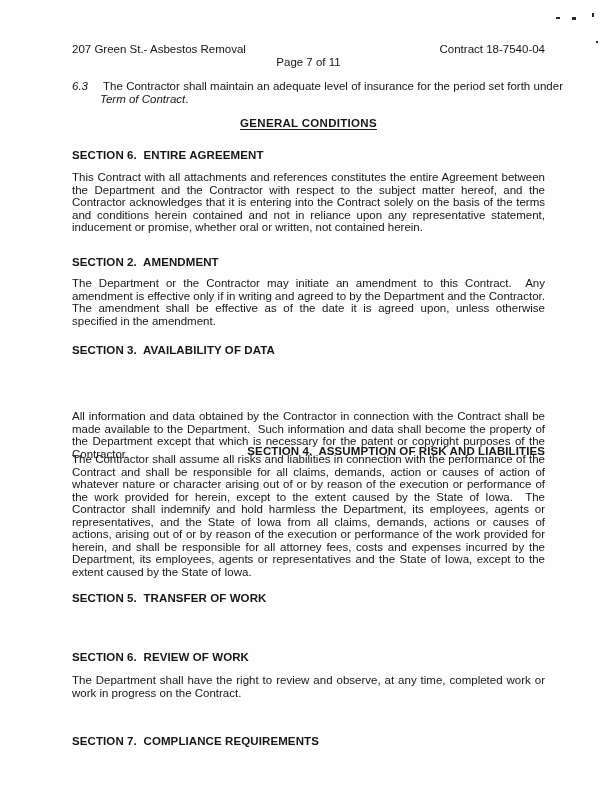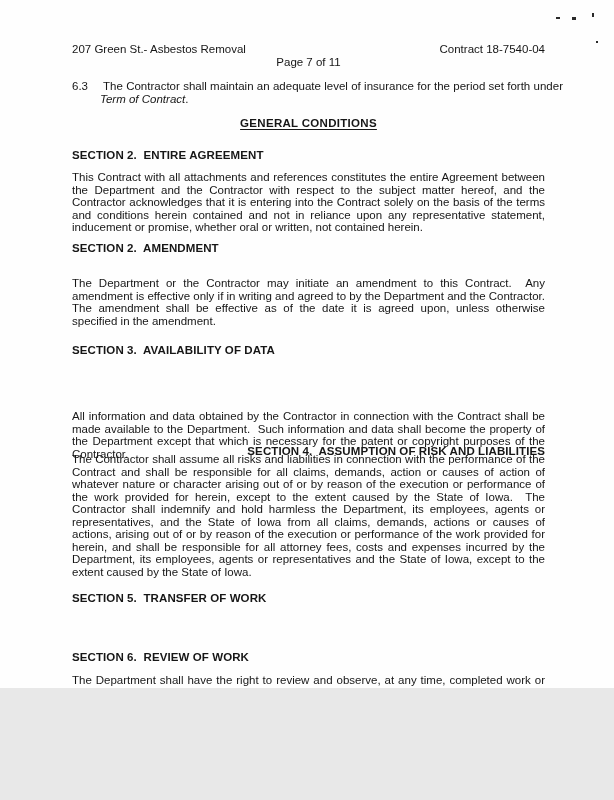--- a/index.html
+++ b/index.html
@@ -1,20 +1,20 @@
 <!DOCTYPE html>
 <html><head>
 <meta charset="utf-8">
 <style>
   html, body { margin: 0; padding: 0; }
   body { background: #e8e8e8; }
   .page {
     position: relative;
     width: 614px;
-    height: 688px;
+    height: 800px;
     background: #fefefe;
     font-family: "Liberation Sans", sans-serif;
     color: #161616;
     overflow: hidden;
     -webkit-font-smoothing: antialiased;
   }
   .block {
     position: absolute;
     left: 72px;
     width: 473px;
@@ -40,21 +40,21 @@
   }
   .para {
     text-align: justify;
     white-space: pre-wrap;
   }
   .clause {
     padding-left: 18px;
     text-indent: -18px;
     text-align: justify;
   }
-  .cnum { margin-right: 15px; }
+  .cnum { margin-right: 15px; font-style: italic; }
   .clause i { font-style: italic; margin-left: 10px; }
   .artifact {
     position: absolute;
     background: #2a2a2a;
   }
 </style>
 </head>
 <body>
 
 <div class="page">
@@ -69,24 +69,24 @@
     <span>Contract 18-7540-04</span>
   </div>
   <div class="block center" style="top:56px;">Page 7 of 11</div>
 
   <div class="block clause" style="top:80px;"><span class="cnum">6.3</span><span>The Contractor shall maintain an adequate level of insurance for the period set forth under </span><i>Term of Contract</i><span>.</span></div>
 
   <div class="block center" style="top:117px;text-align:center;">
     <span class="doc-title">GENERAL CONDITIONS</span>
   </div>
 
-  <div class="block sec-head" style="top:149px;">SECTION 2.  ENTIRE AGREEMENT</div>
+  <div class="block sec-head" style="top:149px;">SECTION 6.  ENTIRE AGREEMENT</div>
   <div class="block para" style="top:171px;">This Contract with all attachments and references constitutes the entire Agreement between the Department and the Contractor with respect to the subject matter hereof, and the Contractor acknowledges that it is entering into the Contract solely on the basis of the terms and conditions herein contained and not in reliance upon any representative statement, inducement or promise, whether oral or written, not contained herein.</div>
 
-  <div class="block sec-head" style="top:242px;">SECTION 2.  AMENDMENT</div>
+  <div class="block sec-head" style="top:256px;">SECTION 2.  AMENDMENT</div>
   <div class="block para" style="top:277px;">The Department or the Contractor may initiate an amendment to this Contract.  Any amendment is effective only if in writing and agreed to by the Department and the Contractor.  The amendment shall be effective as of the date it is agreed upon, unless otherwise specified in the amendment.</div>
 
   <div class="block sec-head" style="top:344px;">SECTION 3.  AVAILABILITY OF DATA</div>
   <div class="block para" style="top:366px;margin-top:44px;">All information and data obtained by the Contractor in connection with the Contract shall be made available to the Department.  Such information and data shall become the property of the Department except that which is necessary for the patent or copyright purposes of the Contractor.</div>
 
   <div class="block sec-head" style="top:445px;text-align:right;">SECTION 4.  ASSUMPTION OF RISK AND LIABILITIES</div>
   <div class="block para" style="top:453px;">The Contractor shall assume all risks and liabilities in connection with the performance of the Contract and shall be responsible for all claims, demands, action or causes of action of whatever nature or character arising out of or by reason of the execution or performance of the work provided for herein, except to the extent caused by the State of Iowa.  The Contractor shall indemnify and hold harmless the Department, its employees, agents or representatives, and the State of Iowa from all claims, demands, actions or causes of actions, arising out of or by reason of the execution or performance of the work provided for herein, and shall be responsible for all attorney fees, costs and expenses incurred by the Department, its employees, agents or representatives and the State of Iowa, except to the extent caused by the State of Iowa.</div>
 
   <div class="block sec-head" style="top:592px;">SECTION 5.  TRANSFER OF WORK</div>
 

